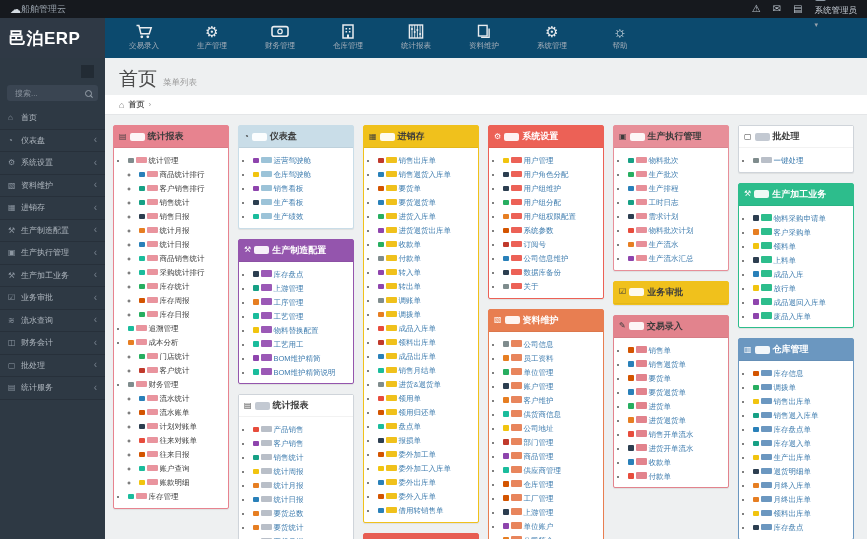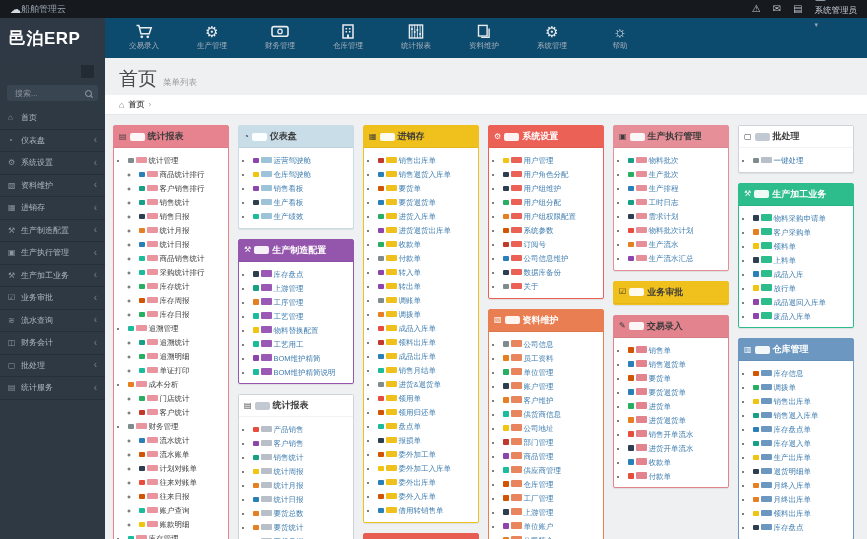--- a/index.html
+++ b/index.html
@@ -259,25 +259,21 @@
                     <li class="leaf"><span class="it-ic" style="background: rgb(22, 160, 133);"></span><span class="it-chip" style="background: rgb(233, 148, 158);"></span><span class="it-txt">销售统计</span></li>
                     <li class="leaf"><span class="it-ic" style="background: rgb(44, 62, 80);"></span><span class="it-chip" style="background: rgb(233, 148, 158);"></span><span class="it-txt">销售日报</span></li>
                     <li class="leaf"><span class="it-ic" style="background: rgb(230, 126, 34);"></span><span class="it-chip" style="background: rgb(233, 148, 158);"></span><span class="it-txt">统计月报</span></li>
                     <li class="leaf"><span class="it-ic" style="background: rgb(41, 128, 185);"></span><span class="it-chip" style="background: rgb(233, 148, 158);"></span><span class="it-txt">统计日报</span></li>
                     <li class="leaf"><span class="it-ic" style="background: rgb(26, 188, 156);"></span><span class="it-chip" style="background: rgb(233, 148, 158);"></span><span class="it-txt">商品销售统计</span></li>
                     <li class="leaf"><span class="it-ic" style="background: rgb(26, 188, 156);"></span><span class="it-chip" style="background: rgb(233, 148, 158);"></span><span class="it-txt">采购统计排行</span></li>
                     <li class="leaf"><span class="it-ic" style="background: rgb(39, 174, 96);"></span><span class="it-chip" style="background: rgb(233, 148, 158);"></span><span class="it-txt">库存统计</span></li>
                     <li class="leaf"><span class="it-ic" style="background: rgb(211, 84, 0);"></span><span class="it-chip" style="background: rgb(233, 148, 158);"></span><span class="it-txt">库存周报</span></li>
                     <li class="leaf"><span class="it-ic" style="background: rgb(39, 174, 96);"></span><span class="it-chip" style="background: rgb(233, 148, 158);"></span><span class="it-txt">库存日报</span></li>
                   </ul></li>
-                <li class="grp"><span class="it-ic" style="background: rgb(26, 188, 156);"></span><span class="it-chip" style="background: rgb(233, 148, 158);"></span><span class="it-txt">追溯管理</span><ul>
-                    <li class="leaf"><span class="it-ic" style="background: rgb(22, 160, 133);"></span><span class="it-chip" style="background: rgb(233, 148, 158);"></span><span class="it-txt">追溯统计</span></li>
-                    <li class="leaf"><span class="it-ic" style="background: rgb(39, 174, 96);"></span><span class="it-chip" style="background: rgb(233, 148, 158);"></span><span class="it-txt">追溯明细</span></li>
-                    <li class="leaf"><span class="it-ic" style="background: rgb(26, 188, 156);"></span><span class="it-chip" style="background: rgb(233, 148, 158);"></span><span class="it-txt">单证打印</span></li>
-                  </ul></li>
+                <li class="grp"><span class="it-ic" style="background: rgb(26, 188, 156);"></span><span class="it-chip" style="background: rgb(233, 148, 158);"></span><span class="it-txt">追溯管理</span></li>
                 <li class="grp"><span class="it-ic" style="background: rgb(230, 126, 34);"></span><span class="it-chip" style="background: rgb(233, 148, 158);"></span><span class="it-txt">成本分析</span><ul>
                     <li class="leaf"><span class="it-ic" style="background: rgb(39, 174, 96);"></span><span class="it-chip" style="background: rgb(233, 148, 158);"></span><span class="it-txt">门店统计</span></li>
                     <li class="leaf"><span class="it-ic" style="background: rgb(192, 57, 43);"></span><span class="it-chip" style="background: rgb(233, 148, 158);"></span><span class="it-txt">客户统计</span></li>
                   </ul></li>
                 <li class="grp"><span class="it-ic" style="background: rgb(127, 140, 141);"></span><span class="it-chip" style="background: rgb(233, 148, 158);"></span><span class="it-txt">财务管理</span><ul>
                     <li class="leaf"><span class="it-ic" style="background: rgb(41, 128, 185);"></span><span class="it-chip" style="background: rgb(233, 148, 158);"></span><span class="it-txt">流水统计</span></li>
                     <li class="leaf"><span class="it-ic" style="background: rgb(211, 84, 0);"></span><span class="it-chip" style="background: rgb(233, 148, 158);"></span><span class="it-txt">流水账单</span></li>
                     <li class="leaf"><span class="it-ic" style="background: rgb(44, 62, 80);"></span><span class="it-chip" style="background: rgb(233, 148, 158);"></span><span class="it-txt">计划对账单</span></li>
                     <li class="leaf"><span class="it-ic" style="background: rgb(231, 76, 60);"></span><span class="it-chip" style="background: rgb(233, 148, 158);"></span><span class="it-txt">往来对账单</span></li>
                     <li class="leaf"><span class="it-ic" style="background: rgb(211, 84, 0);"></span><span class="it-chip" style="background: rgb(233, 148, 158);"></span><span class="it-txt">往来日报</span></li>

